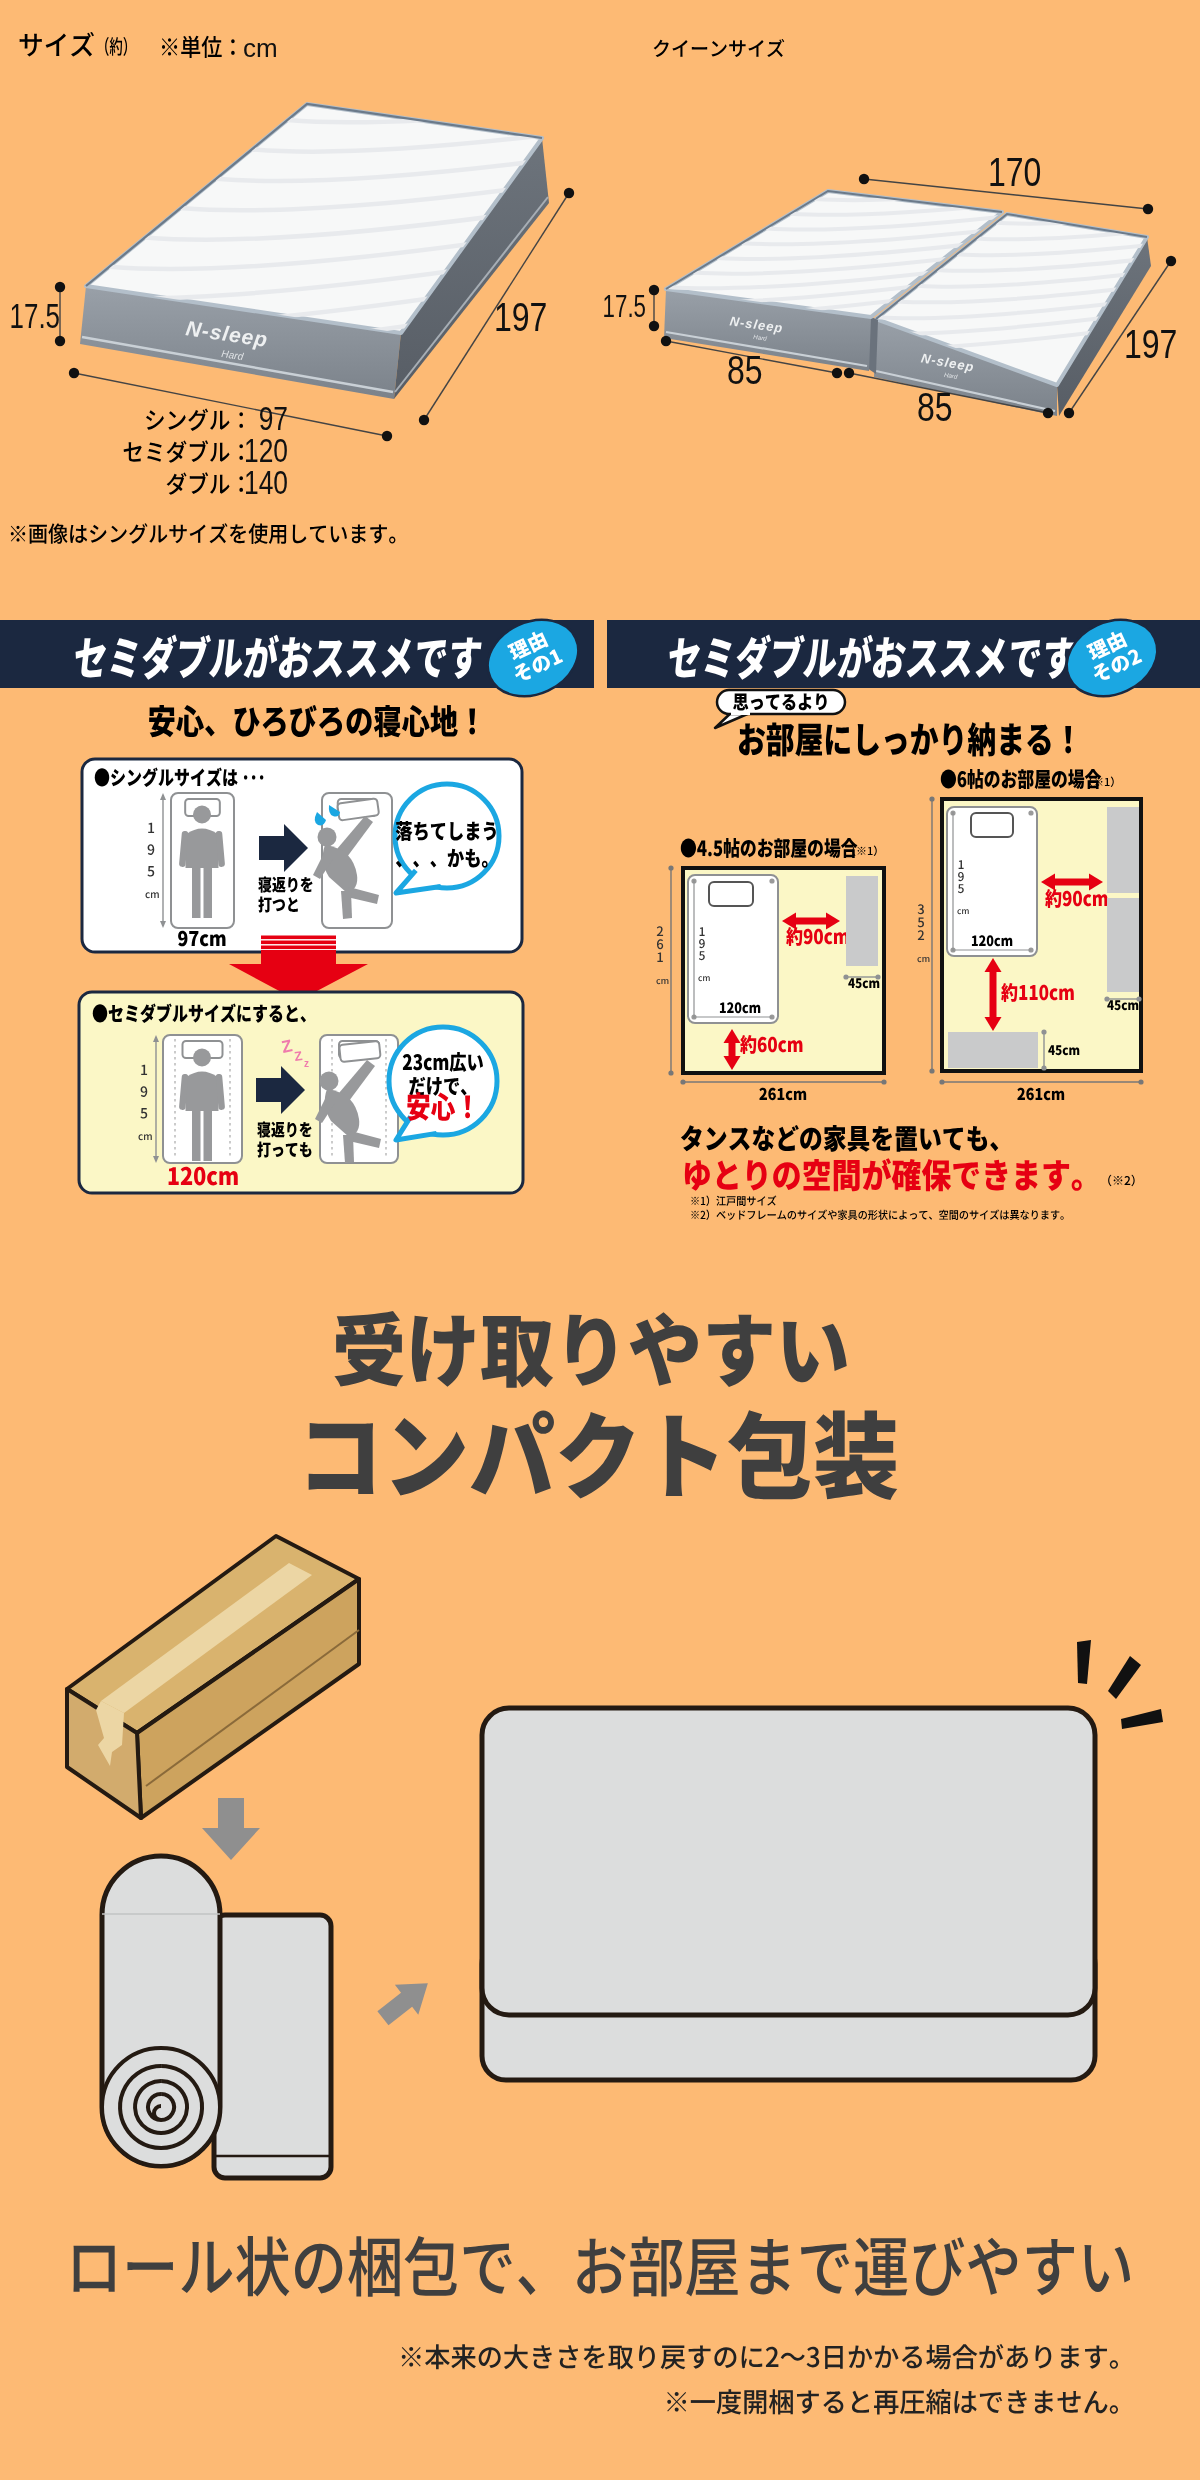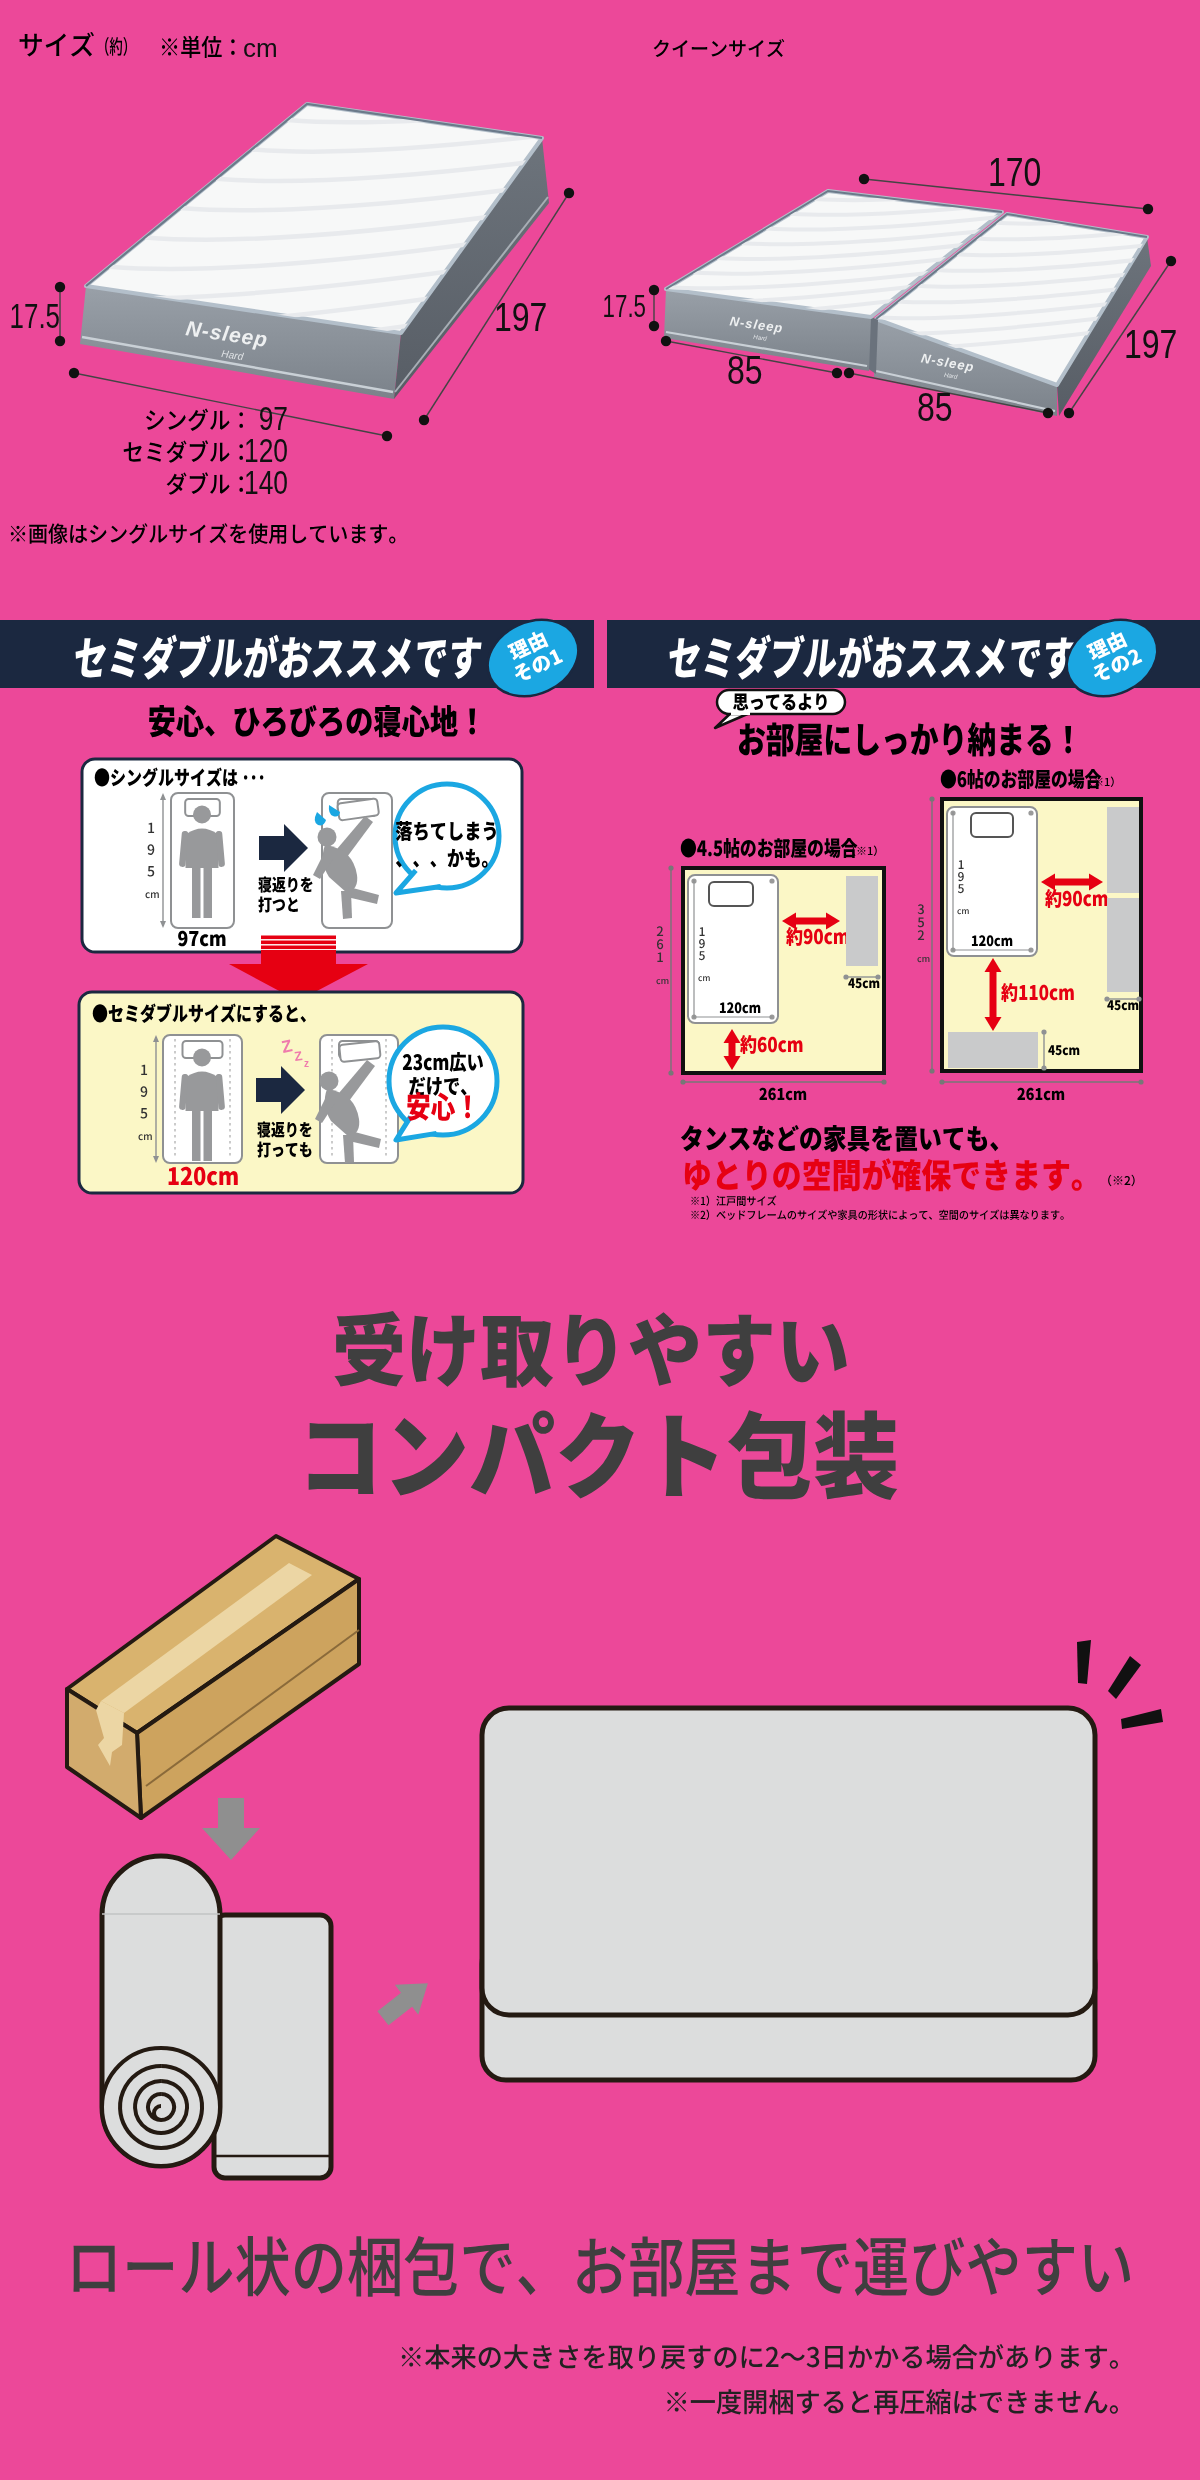--- a/index.html
+++ b/index.html
@@ -1,14 +1,14 @@
 <!DOCTYPE html>
 <html><head><meta charset="utf-8"><style>
 html,body{margin:0;padding:0;background:#fff}
-#page{position:relative;width:1200px;height:2480px;background:#ec4899;overflow:hidden;font-family:"Liberation Sans", sans-serif}
+#page{position:relative;width:1200px;height:2480px;background:#fdba74;overflow:hidden;font-family:"Liberation Sans", sans-serif}
 svg{display:block}
 </style></head><body>
 <div id="page">
 <svg width="0" height="0" style="position:absolute">
       <defs>
         <path id="g0" d="M16 148V120C20 121 30 122 42 122H66V84C66 74 65 63 65 60H93C92 63 92 74 92 84V122H158V112C158 45 136 24 89 6L110 -14C168 13 183 48 183 113V122H207C219 122 228 121 232 121V147C227 146 219 146 206 146H183V175C183 185 184 193 184 196H156C157 193 158 185 158 175V146H92V174C92 184 92 191 93 194H65C66 188 66 181 66 174V146H42C30 146 19 147 16 148Z"></path>
         <path id="g1" d="M19 93 31 68C64 78 97 93 124 107V20C124 10 123 -4 122 -9H153C152 -4 151 10 151 20V124C176 140 200 160 218 179L198 199C180 178 154 155 128 139C100 122 63 105 19 93Z"></path>
         <path id="g2" d="M220 214 204 208C211 198 219 184 224 173L241 180C236 189 227 205 220 214ZM199 163 196 165 210 171C206 180 197 196 190 206L174 199C180 190 187 178 192 168L182 175C178 174 170 173 161 173C151 173 79 173 68 173C60 173 46 174 41 174V146C45 146 58 148 68 148C78 148 150 148 160 148C154 128 137 100 120 82C95 54 58 24 17 8L38 -13C73 4 107 30 134 59C158 36 184 8 200 -14L222 6C206 24 176 57 150 79C168 102 183 130 192 150C193 154 197 161 199 163Z"></path>
         <path id="g3" d="M170 95C170 44 191 4 220 -24L239 -16C212 13 193 49 193 95C193 141 212 177 239 206L220 214C191 186 170 146 170 95Z"></path>
         <path id="g4" d="M126 101C139 83 153 58 158 43L179 54C174 70 159 93 145 111ZM76 62C82 46 89 26 91 13L110 20C107 33 100 52 93 68ZM20 66C18 45 13 22 5 7C10 6 20 1 24 -2C31 14 37 39 40 63ZM136 211C128 178 112 145 92 125C98 122 109 114 114 110C121 120 129 132 136 145H213C209 52 205 14 197 6C194 3 192 2 186 2C180 2 165 2 149 4C153 -3 156 -13 156 -20C172 -21 187 -21 196 -20C206 -19 212 -16 218 -8C228 4 232 44 236 156C236 158 236 167 236 167H146C152 180 157 192 160 206ZM8 100 10 79 49 82V-22H70V83L89 84C91 79 92 74 93 70L112 78C108 92 98 114 87 130L70 123C74 117 78 110 81 103L47 102C64 122 83 150 98 174L77 182C71 169 62 153 52 138C49 142 44 148 40 153C49 166 60 186 68 203L47 211C42 198 34 180 27 166L20 172L8 156C20 145 32 131 40 120C35 113 30 106 25 100Z"></path>

